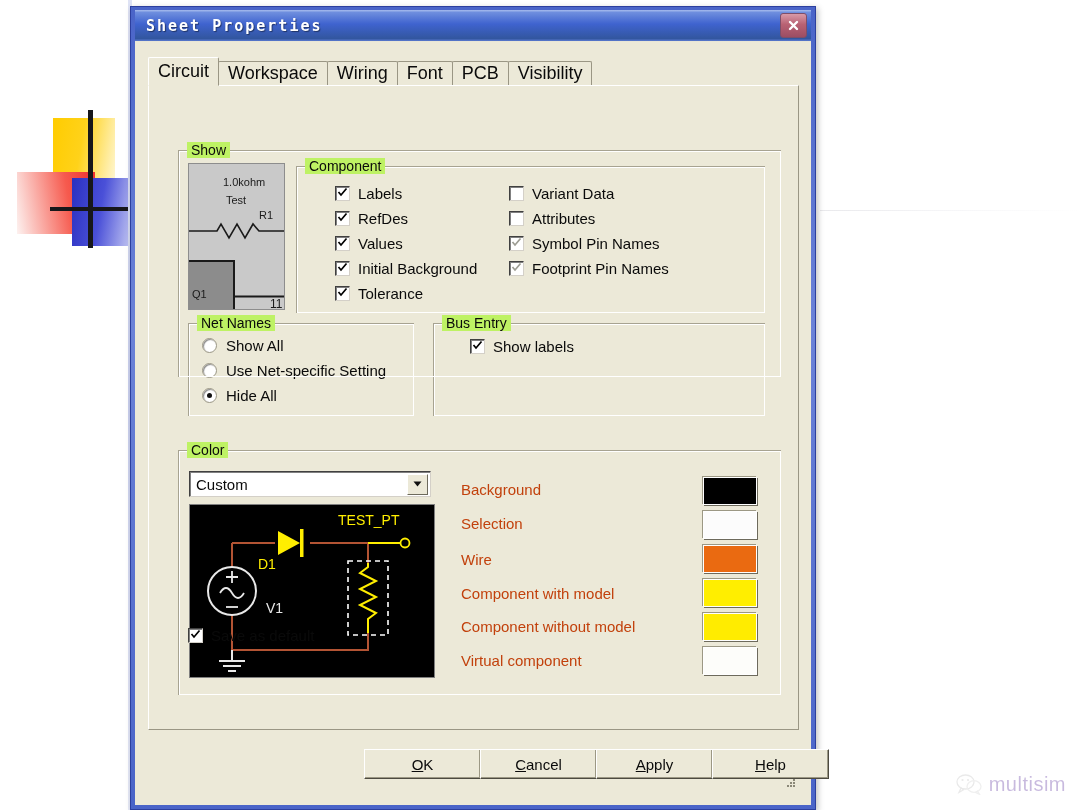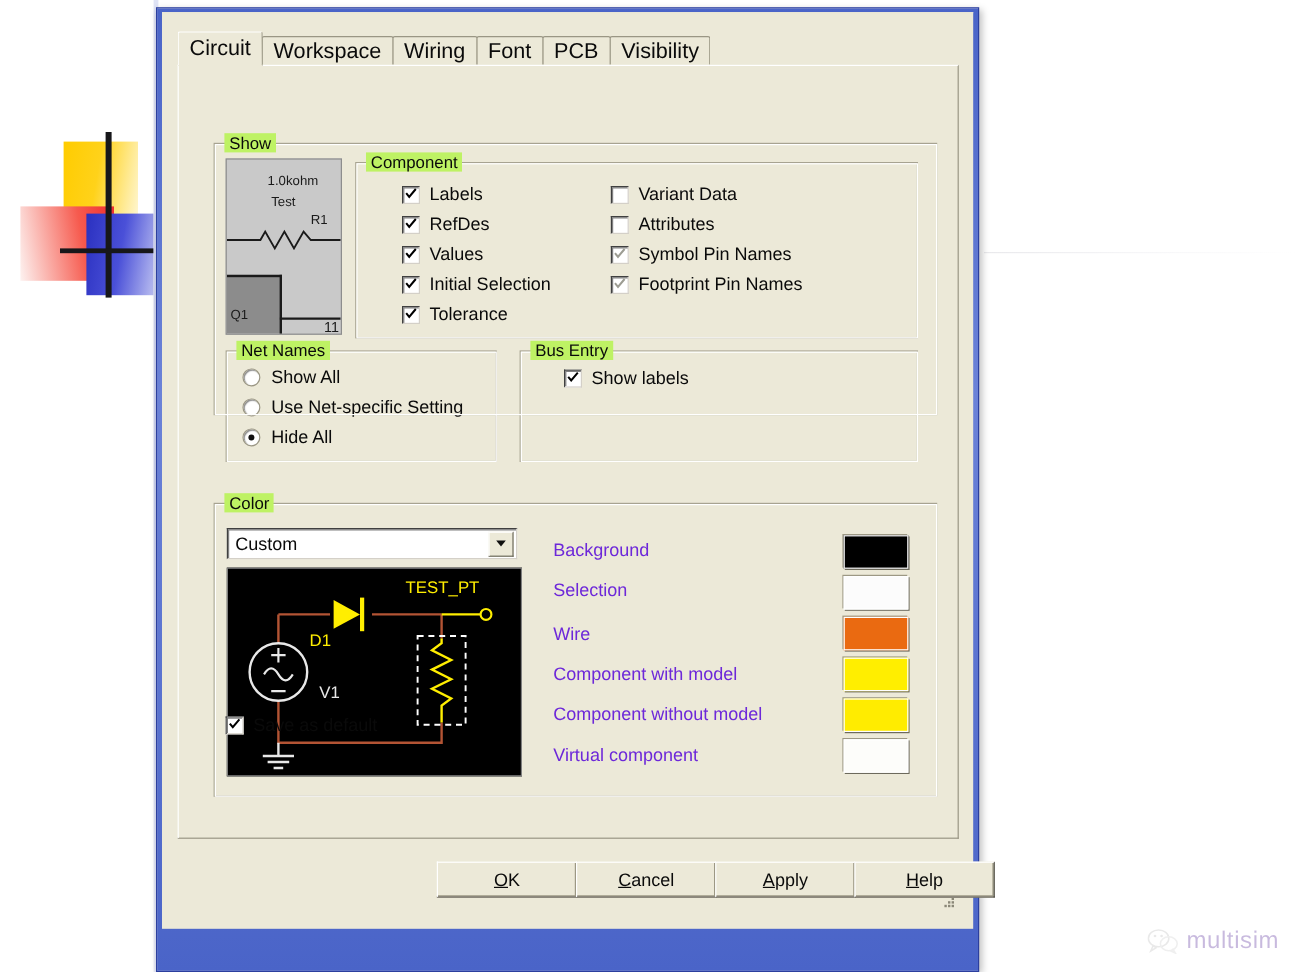--- a/index.html
+++ b/index.html
@@ -125,21 +125,21 @@
     display:flex;align-items:center;justify-content:center;flex:none;
   }
   #circuit-preview{
     position:absolute;left:10px;top:53px;width:244px;height:172px;background:#000000;
     border:1px solid #7f7f7f;
   }
   .swatch{
     width:52px;height:26px;border:1px solid #ffffff;
     box-shadow:1px 1px 0 #6d6a5c, -1px -1px 0 #9c9884;cursor:pointer;
   }
-  .swatch-label{position:absolute;font-size:15px;color:#6d28d9;}
+  .swatch-label{position:absolute;font-size:15px;color:#c2410c;}
 
   
   #footer-bar{position:absolute;left:13px;right:12px;bottom:13px;height:58px;}
   .dlgbtn{
     position:absolute;top:15px;width:115px;height:28px;background:#ece9d8;
     border:1px solid #ffffff;border-right-color:#4c4a40;border-bottom-color:#4c4a40;
     box-shadow:inset -1px -1px 0 #9c9884;
     font-size:15px;color:#0a0a0a;display:flex;align-items:center;justify-content:center;
     cursor:pointer;font-family:"Liberation Sans",sans-serif;
   }
@@ -169,20 +169,28 @@
       <circle cx="12" cy="6" r="1.1" fill="#b9b9b9"></circle>
       <ellipse cx="18" cy="12.5" rx="7" ry="5.8" fill="none" stroke="#cccccc" stroke-width="1.3"></ellipse>
       <path d="M21.5 17 L23.5 20.3 L19.8 18.5 Z" fill="none" stroke="#cccccc" stroke-width="1.3"></path>
     </svg>
   </span>
   <span>multisim</span>
 </div>
 
 <div id="window">
 
+  <div id="titlebar">
+    <div id="title-text">Sheet Properties</div>
+    <div id="close-btn">
+      <svg width="13" height="13" viewBox="0 0 13 13">
+        <path d="M3 3 L10 10 M10 3 L3 10" stroke="#ffffff" stroke-width="2.4" stroke-linecap="round"></path>
+      </svg>
+    </div>
+  </div>
 
   <div id="client">
 
     <div id="tabstrip">
       <div class="tab active">Circuit</div>
       <div class="tab">Workspace</div>
       <div class="tab">Wiring</div>
       <div class="tab">Font</div>
       <div class="tab">PCB</div>
       <div class="tab">Visibility</div>
@@ -235,21 +243,21 @@
                 </svg>
             </span>
             <span>Values</span>
           </div>
           <div class="cbrow" style="left:26px;top:93px;">
             <span class="cbox">
               <svg width="11" height="11" viewBox="0 0 11 11">
                 <path d="M1.5 5 L4 8 L9.5 1.5" stroke="#000000" stroke-width="1.7" fill="none"></path>
                 </svg>
             </span>
-            <span>Initial Selection</span>
+            <span>Initial Background</span>
           </div>
           <div class="cbrow" style="left:26px;top:118px;">
             <span class="cbox">
               <svg width="11" height="11" viewBox="0 0 11 11">
                 <path d="M1.5 5 L4 8 L9.5 1.5" stroke="#000000" stroke-width="1.7" fill="none"></path>
                 </svg>
             </span>
             <span>Tolerance</span>
           </div>
 

